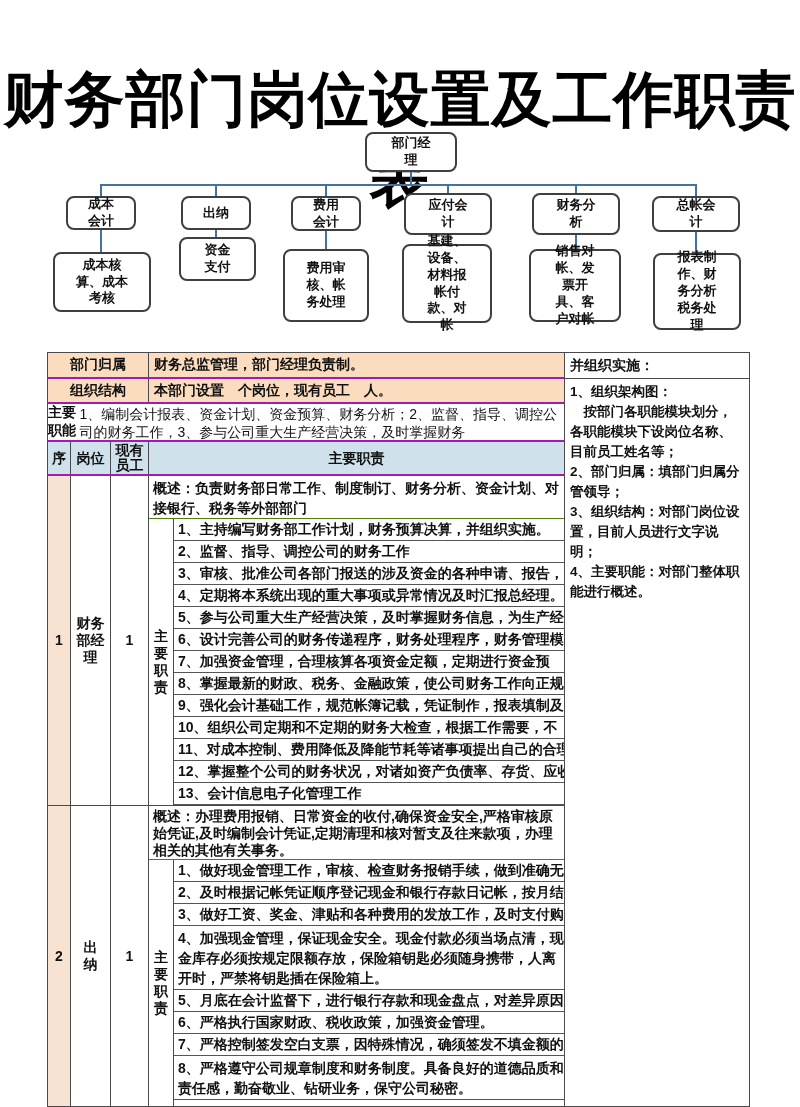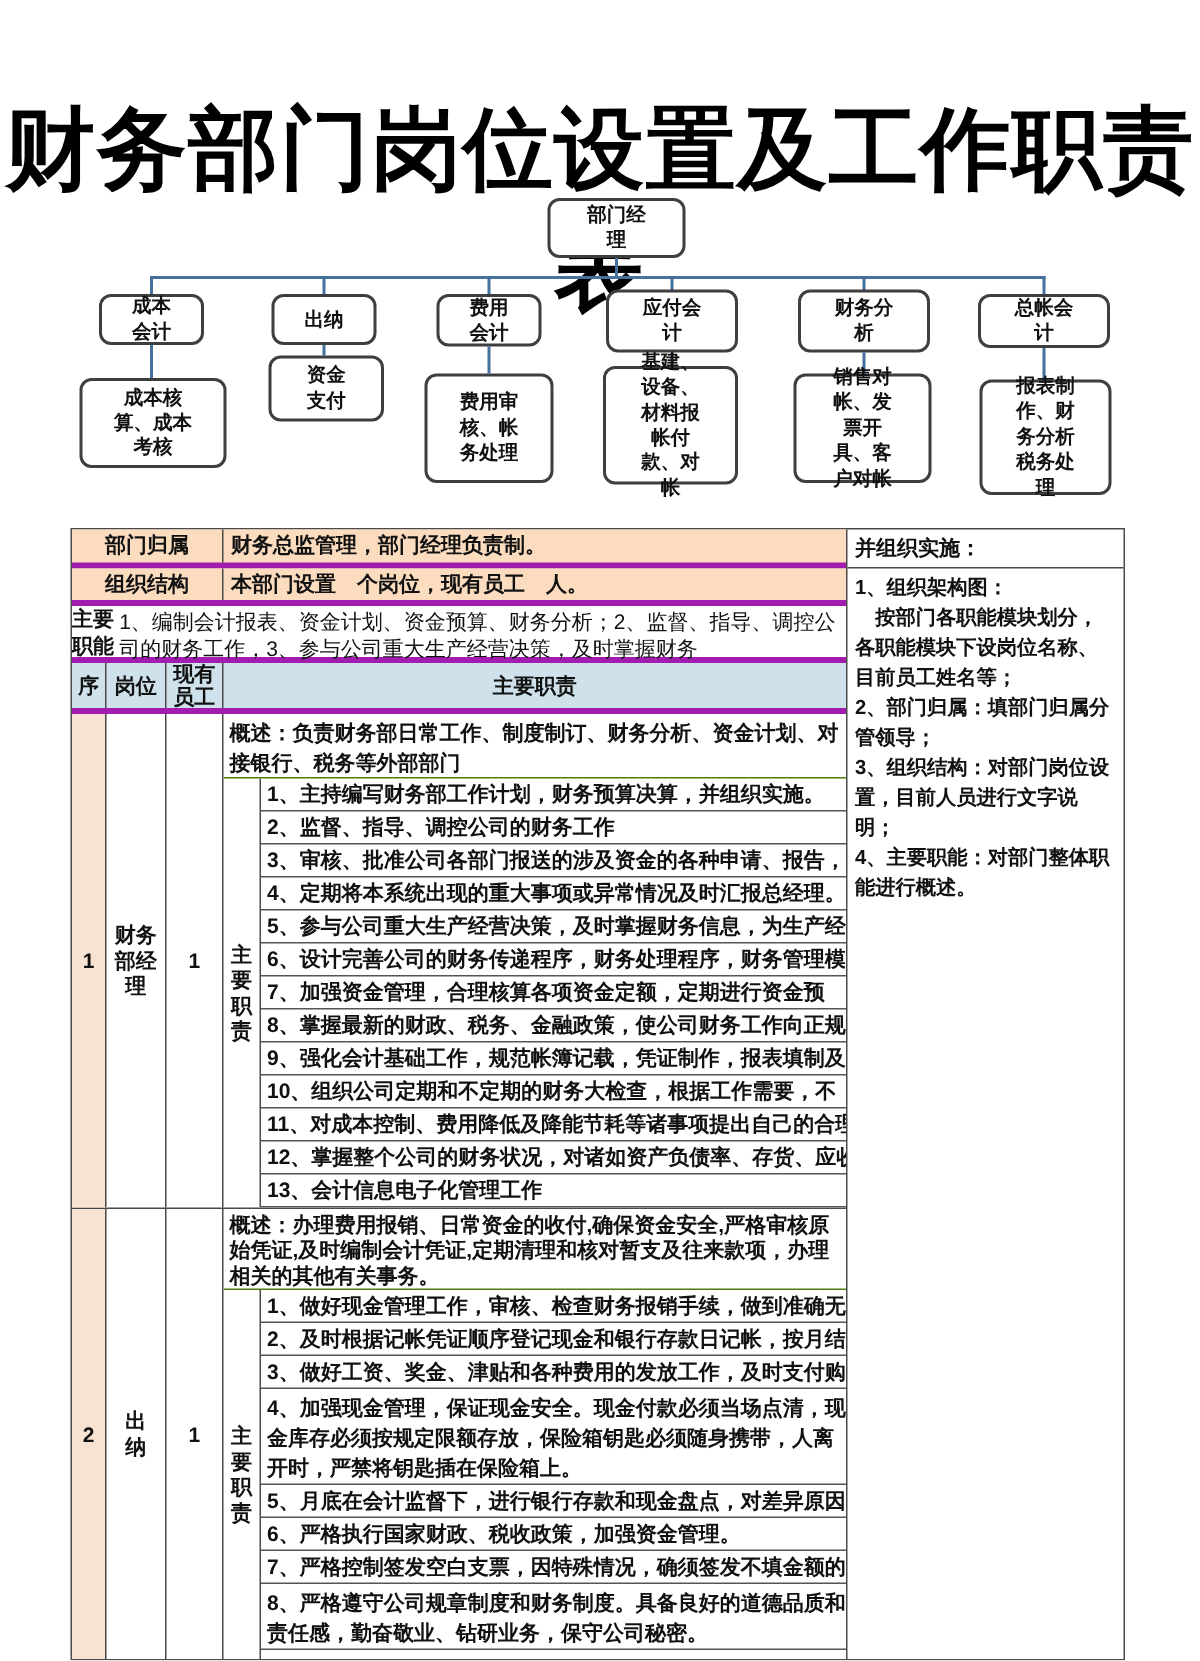--- a/index.html
+++ b/index.html
@@ -24,21 +24,21 @@
     white-space:pre-line;
   }
   .conn { position:absolute; background:#44719e; }
   
   .tbl {
     position:absolute; left:47px; top:352px; width:703px; height:755px;
     border:1px solid #4a4a4a; display:flex; font-size:14px;
   }
   .main { width:517px; border-right:1px solid #4a4a4a; display:flex; flex-direction:column; }
   .notes { flex:1; display:flex; flex-direction:column; }
-  .row { display:flex; border-bottom:4px solid #a21caf; }
+  .row { display:flex; border-bottom:2px solid #a21caf; }
   .info { background:#fbdcbe; }
   .info .lbl { width:101px; border-right:1px solid #4a4a4a; display:flex; align-items:center; justify-content:center; font-weight:700; }
   .info .val { flex:1; display:flex; align-items:center; padding:1px 5px; font-weight:600; overflow:hidden; white-space:nowrap; }
   .func { background:#fff; }
   .func .val { white-space:normal; line-height:18px; align-items:flex-start; padding-top:1px; }
   .hA { height:26px; } .hB { height:25px; } .hC { height:38px; }
   .hdr { height:34px; background:#cfe2ec; font-weight:700; text-align:center; }
   .hdr > div { border-right:1px solid #4a4a4a; display:flex; align-items:center; justify-content:center; line-height:15px; }
   .hdr > div:last-child { border-right:none; }
   .c-seq { width:23px; } .c-pos { width:40px; } .c-stf { width:38px; }

